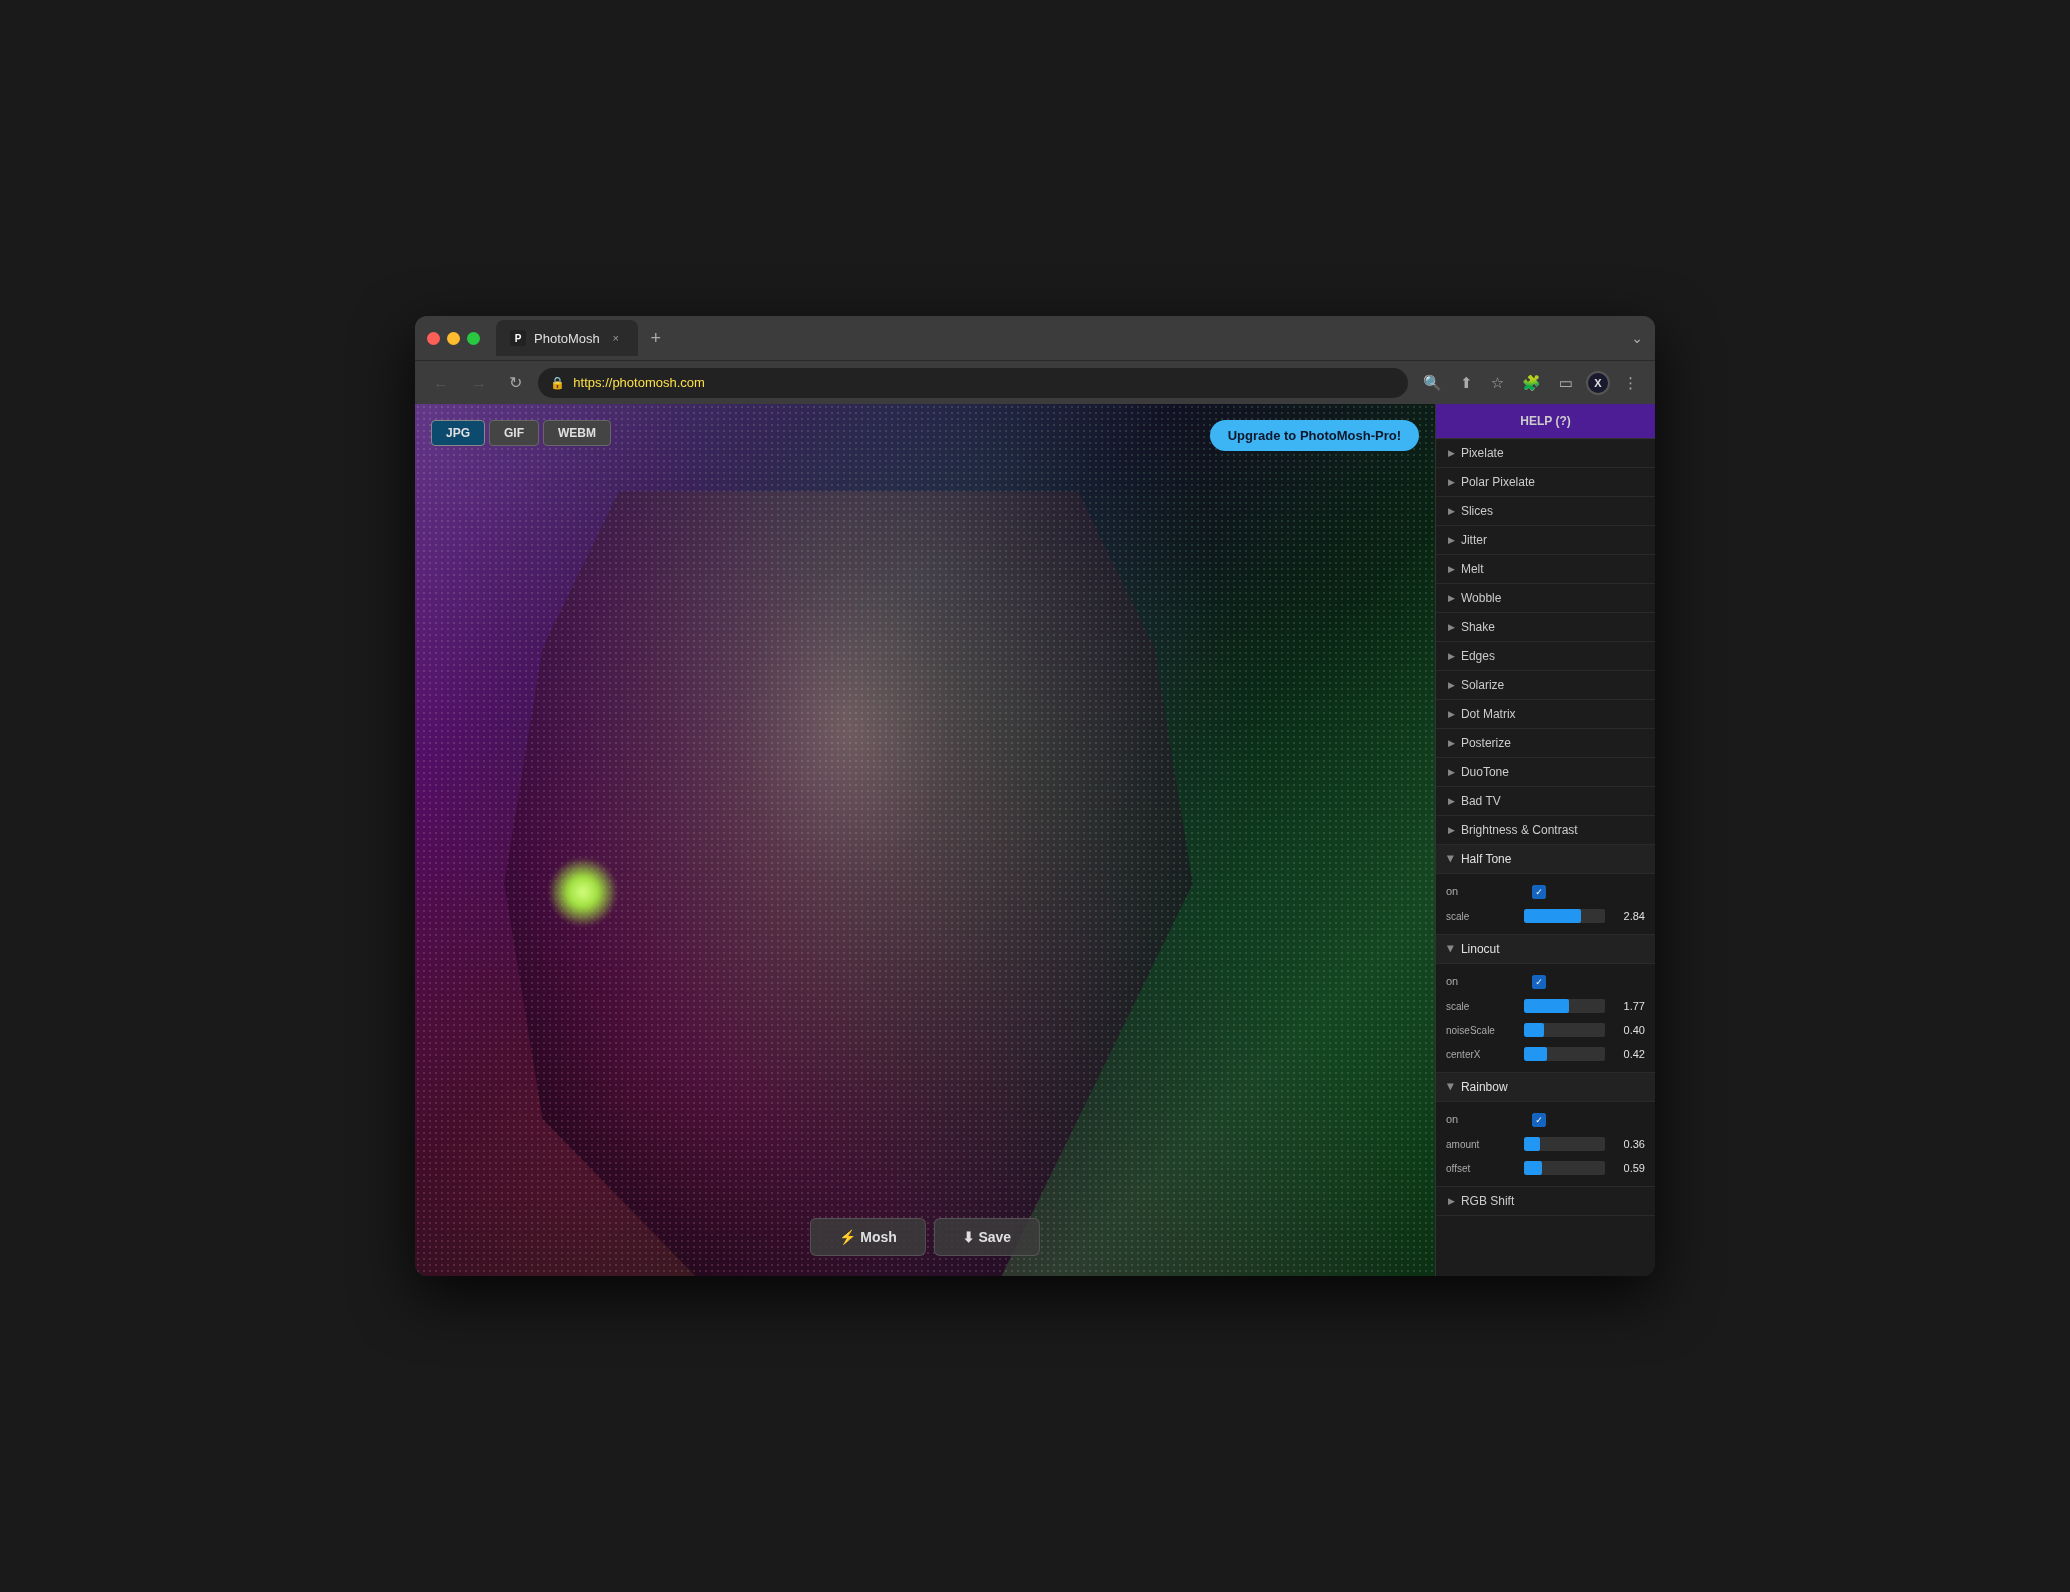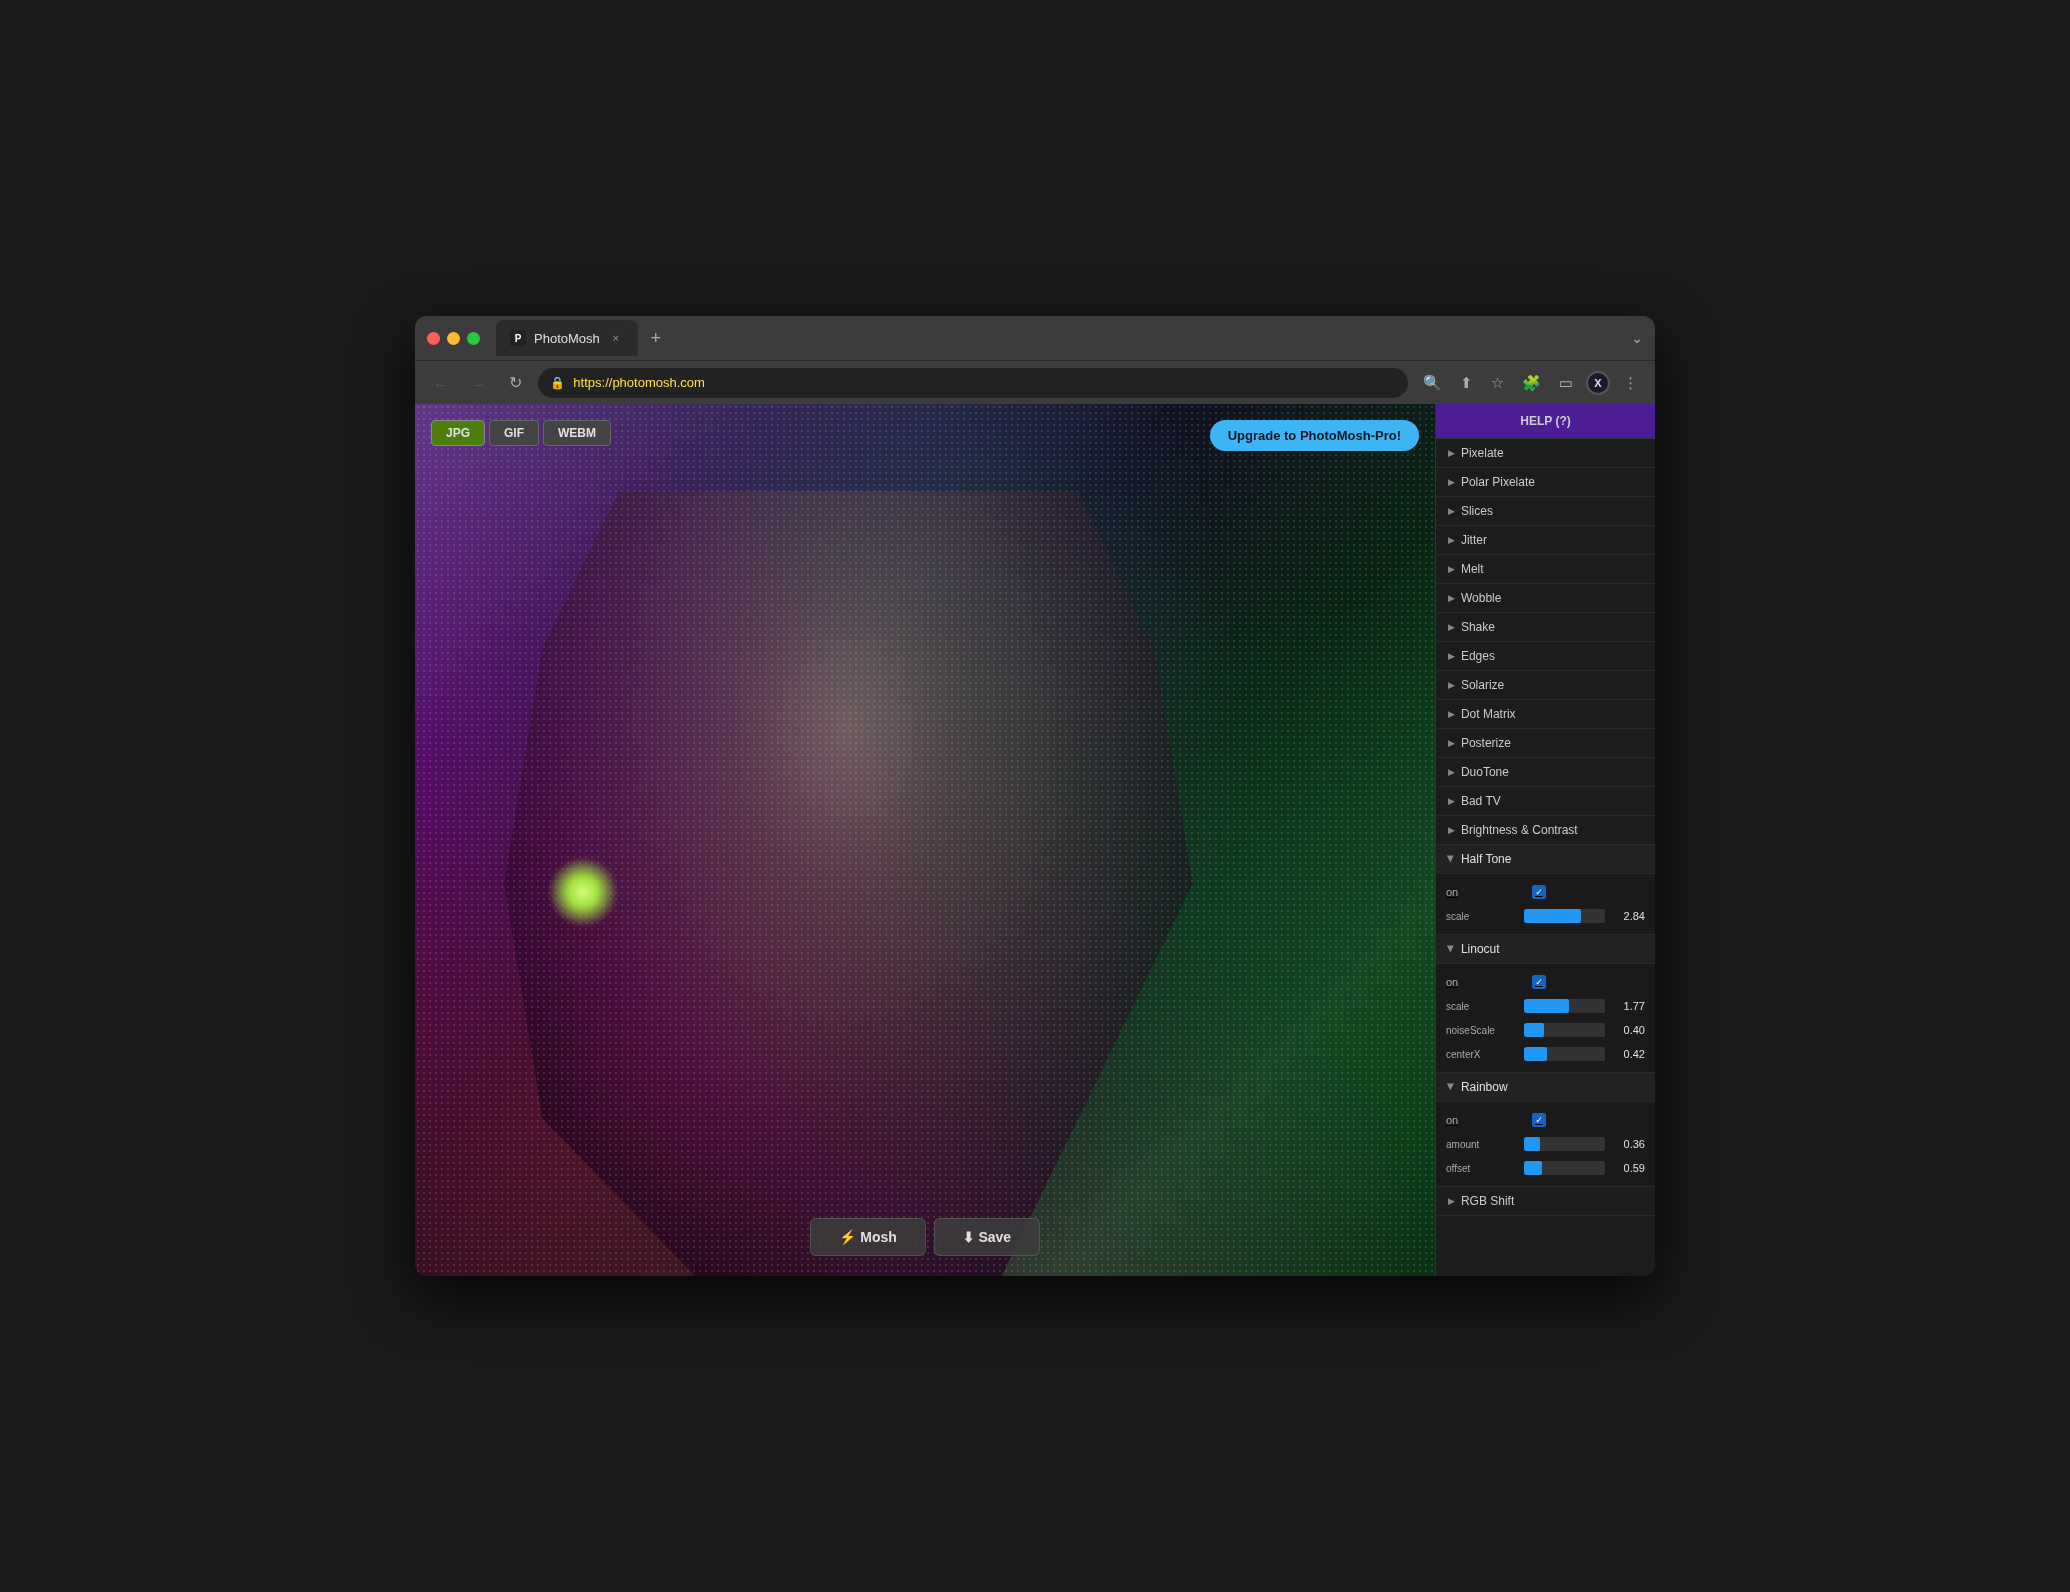--- a/index.html
+++ b/index.html
@@ -194,21 +194,21 @@
       background: #444;
       border: 1px solid #666;
       color: #e0e0e0;
       padding: 5px 14px;
       border-radius: 4px;
       font-size: 12px;
       font-weight: bold;
       cursor: pointer;
     }
     .format-btn.active {
-      background: #4d7c0f;
+      background: #0c4a6e;
       border-color: #888;
     }
     .upgrade-btn {
       position: absolute;
       top: 16px;
       right: 16px;
       background: linear-gradient(135deg, #4fc3f7, #1976d2);
       background: #3db5f5;
       color: #0f172a;
       border: none;
@@ -386,24 +386,22 @@
       position: relative;
       overflow: hidden;
     }
     .slider-fill {
       height: 100%;
       background: #2196F3;
       border-radius: 2px;
     }
     .checkbox-container {
       display: flex;
-      align-items: center;
       gap: 16px;
       padding: 5px 10px;
-      text-decoration: underline;
     }
     .checkbox-label {
       font-size: 11px;
       color: #aaa;
       width: 70px;
     }
     .checkbox {
       width: 14px;
       height: 14px;
       border: 1px solid #555;

